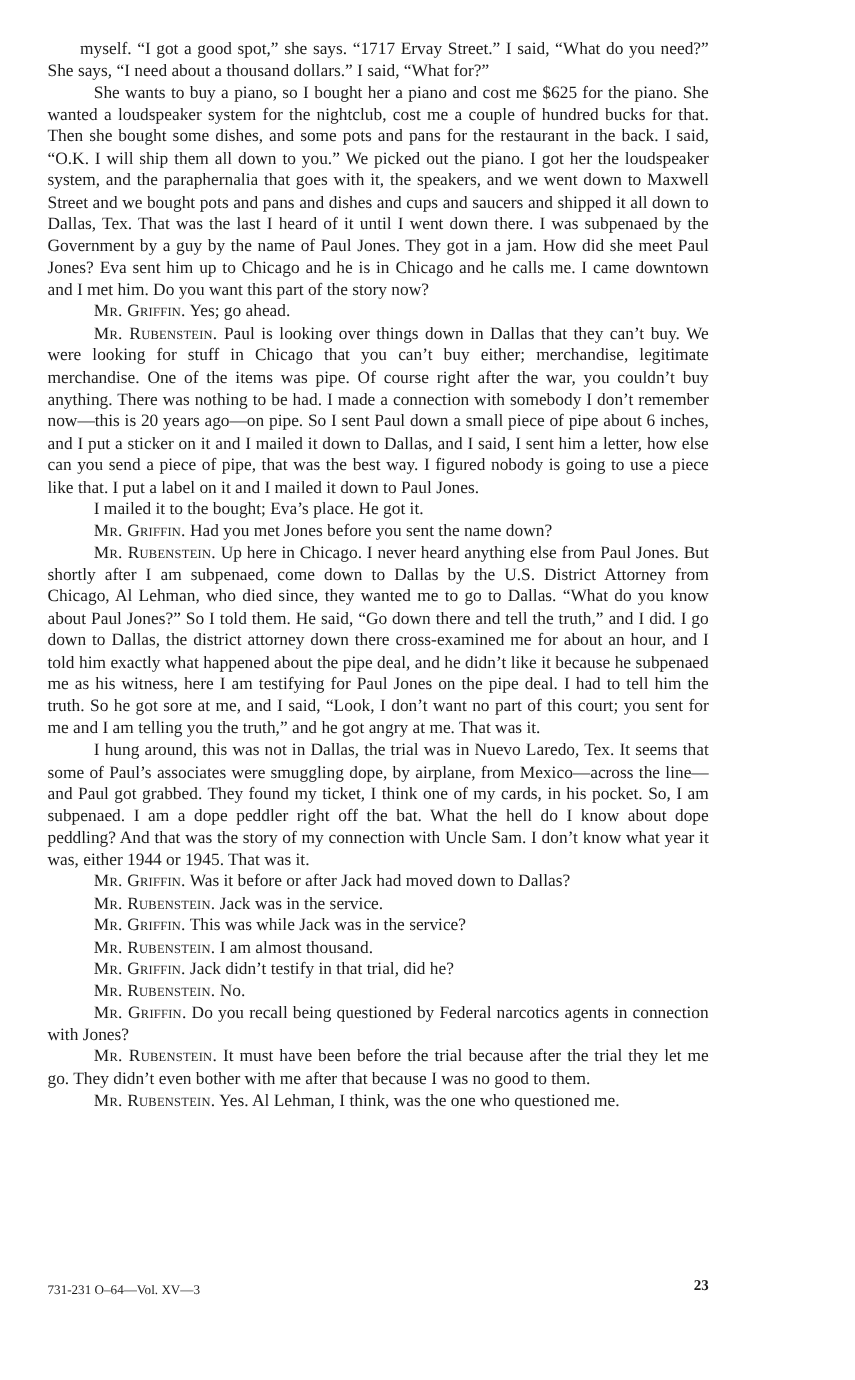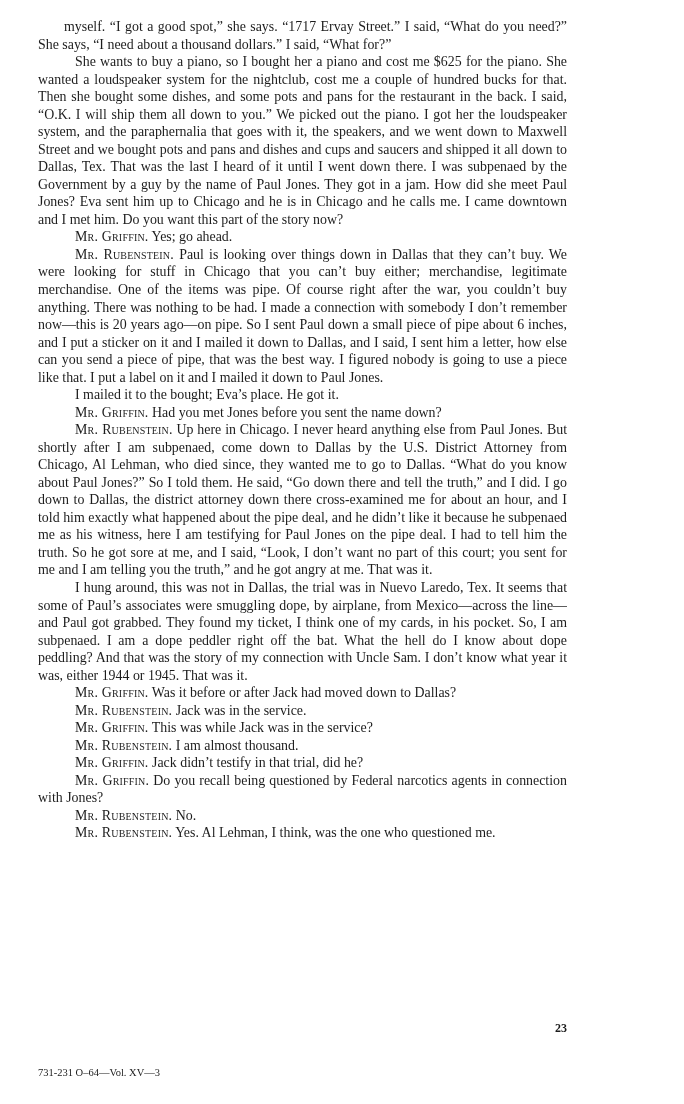--- a/index.html
+++ b/index.html
@@ -1,60 +1,61 @@
 <!DOCTYPE html>
 <html><head>
 <meta charset="utf-8">
 <style>
   html, body { margin: 0; padding: 0; background: #ffffff; }
   body { width: 684px; height: 1104px; position: relative; overflow: hidden; }
   .page {
     position: absolute;
     left: 38px;
-    top: 18px;
+    top: 31px;
     width: 529px;
     font-family: "Liberation Serif", "DejaVu Serif", serif;
     font-size: 13.9px;
     line-height: 17.53px;
     color: #1c1c1c;
     text-align: justify;
     hyphens: none;
   }
   .para { margin: 0; text-indent: 11px; }
   .para.noindent { text-indent: 0; }
   .speaker { font-variant: small-caps; letter-spacing: 0.2px; margin-left: 26px; }
   .footer {
     position: absolute;
     left: 38px;
     top: 1021px;
     width: 529px;
     font-family: "Liberation Serif", "DejaVu Serif", serif;
     color: #1c1c1c;
   }
-  .footer-code { position: absolute; left: 0; top: 6px; font-size: 10.5px; margin-top: 40px; }
+  .footer-code { position: absolute; left: 0; top: 6px; font-size: 10.5px; }
   .page-number { position: absolute; right: 0; top: 0; font-size: 12px; font-weight: bold; }
 </style>
 </head>
 <body>
 
 <div class="page">
   <p class="para noindent"><span class="speaker"></span><span>myself. “I got a good spot,” she says. “1717 Ervay Street.” I said, “What do you need?” She says, “I need about a thousand dollars.” I said, “What for?”</span></p>
   <p class="para"><span class="speaker"></span><span>She wants to buy a piano, so I bought her a piano and cost me $625 for the piano. She wanted a loudspeaker system for the nightclub, cost me a couple of hundred bucks for that. Then she bought some dishes, and some pots and pans for the restaurant in the back. I said, “O.K. I will ship them all down to you.” We picked out the piano. I got her the loudspeaker system, and the paraphernalia that goes with it, the speakers, and we went down to Maxwell Street and we bought pots and pans and dishes and cups and saucers and shipped it all down to Dallas, Tex. That was the last I heard of it until I went down there. I was subpenaed by the Government by a guy by the name of Paul Jones. They got in a jam. How did she meet Paul Jones? Eva sent him up to Chicago and he is in Chicago and he calls me. I came downtown and I met him. Do you want this part of the story now?</span></p>
   <p class="para"><span class="speaker">Mr. Griffin.</span> <span>Yes; go ahead.</span></p>
   <p class="para"><span class="speaker">Mr. Rubenstein.</span> <span>Paul is looking over things down in Dallas that they can’t buy. We were looking for stuff in Chicago that you can’t buy either; merchandise, legitimate merchandise. One of the items was pipe. Of course right after the war, you couldn’t buy anything. There was nothing to be had. I made a connection with somebody I don’t remember now—this is 20 years ago—on pipe. So I sent Paul down a small piece of pipe about 6 inches, and I put a sticker on it and I mailed it down to Dallas, and I said, I sent him a letter, how else can you send a piece of pipe, that was the best way. I figured nobody is going to use a piece like that. I put a label on it and I mailed it down to Paul Jones.</span></p>
   <p class="para"><span class="speaker"></span><span>I mailed it to the bought; Eva’s place. He got it.</span></p>
   <p class="para"><span class="speaker">Mr. Griffin.</span> <span>Had you met Jones before you sent the name down?</span></p>
   <p class="para"><span class="speaker">Mr. Rubenstein.</span> <span>Up here in Chicago. I never heard anything else from Paul Jones. But shortly after I am subpenaed, come down to Dallas by the U.S. District Attorney from Chicago, Al Lehman, who died since, they wanted me to go to Dallas. “What do you know about Paul Jones?” So I told them. He said, “Go down there and tell the truth,” and I did. I go down to Dallas, the district attorney down there cross-examined me for about an hour, and I told him exactly what happened about the pipe deal, and he didn’t like it because he subpenaed me as his witness, here I am testifying for Paul Jones on the pipe deal. I had to tell him the truth. So he got sore at me, and I said, “Look, I don’t want no part of this court; you sent for me and I am telling you the truth,” and he got angry at me. That was it.</span></p>
   <p class="para"><span class="speaker"></span><span>I hung around, this was not in Dallas, the trial was in Nuevo Laredo, Tex. It seems that some of Paul’s associates were smuggling dope, by airplane, from Mexico—across the line—and Paul got grabbed. They found my ticket, I think one of my cards, in his pocket. So, I am subpenaed. I am a dope peddler right off the bat. What the hell do I know about dope peddling? And that was the story of my connection with Uncle Sam. I don’t know what year it was, either 1944 or 1945. That was it.</span></p>
   <p class="para"><span class="speaker">Mr. Griffin.</span> <span>Was it before or after Jack had moved down to Dallas?</span></p>
   <p class="para"><span class="speaker">Mr. Rubenstein.</span> <span>Jack was in the service.</span></p>
   <p class="para"><span class="speaker">Mr. Griffin.</span> <span>This was while Jack was in the service?</span></p>
   <p class="para"><span class="speaker">Mr. Rubenstein.</span> <span>I am almost thousand.</span></p>
   <p class="para"><span class="speaker">Mr. Griffin.</span> <span>Jack didn’t testify in that trial, did he?</span></p>
+  <p class="para"><span class="speaker">Mr. Rubenstein.</span> <span>No.</span></p>
   <p class="para"><span class="speaker">Mr. Griffin.</span> <span>Do you recall being questioned by Federal narcotics agents in connection with Jones?</span></p>
-  <p class="para"><span class="speaker">Mr. Rubenstein.</span> <span>No.</span></p>
+  <p class="para"><span class="speaker">Mr. Rubenstein.</span> <span>It must have been before the trial because after the trial they let me go. They didn’t even bother with me after that because I was no good to them.</span></p>
   <p class="para"><span class="speaker">Mr. Rubenstein.</span> <span>Yes. Al Lehman, I think, was the one who questioned me.</span></p>
 </div>
 
 <div class="footer">
   <span class="footer-code">731-231 O–64—Vol. XV—3</span>
   <span class="page-number">23</span>
 </div>
 
 </body></html>

